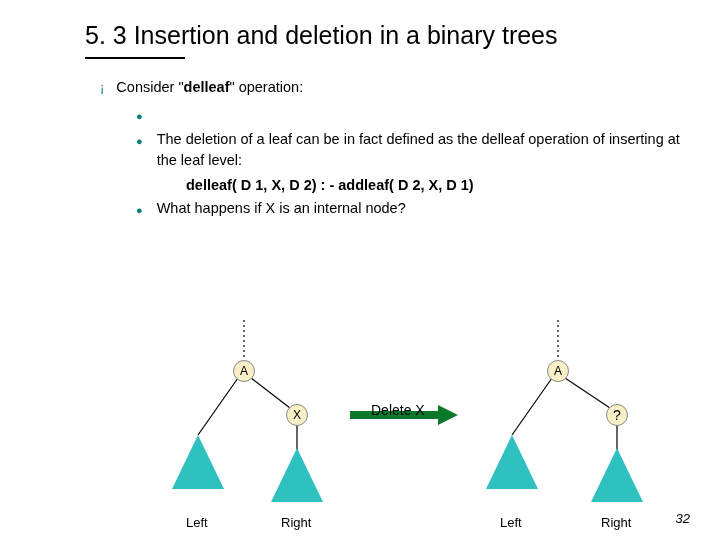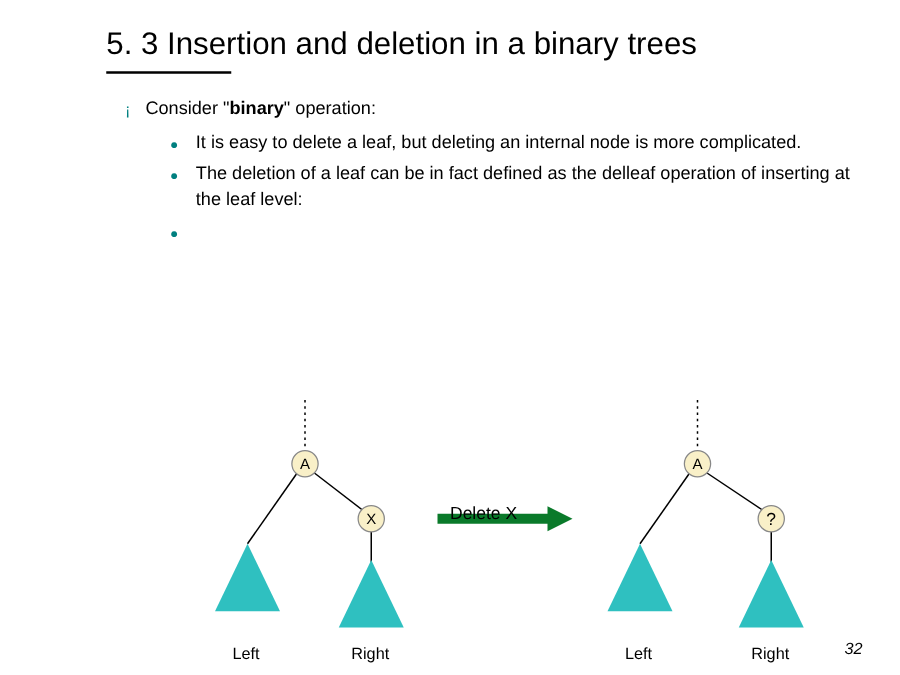--- a/index.html
+++ b/index.html
@@ -112,34 +112,35 @@
 </head>
 <body>
 
 <div class="title">5. 3 Insertion and deletion in a binary trees</div>
 <div class="underline"></div>
 
 <div class="content">
   <div class="b1">
     <span class="b1-mark">¡</span>
     <span>
-      <span>Consider "</span><span class="bold">binary</span><span>" operation:</span>
+      <span>Consider "</span><span class="bold">delleaf</span><span>" operation:</span>
     </span>
   </div>
   <div class="b2list">
     <div class="b2">
       <span class="b2-mark">●</span>
-      <span>It is easy to delete a leaf, but deleting an internal node is more complicated.</span>
     </div>
     <div class="b2">
       <span class="b2-mark">●</span>
       <span>The deletion of a leaf can be in fact defined as the delleaf operation of inserting at the leaf level:</span>
     </div>
+    <div class="code-line bold">delleaf( D 1, X, D 2) : - addleaf( D 2, X, D 1)</div>
     <div class="b2">
       <span class="b2-mark">●</span>
+      <span>What happens if X is an internal node?</span>
     </div>
   </div>
 </div>
 
 <div class="diagram">
   <svg class="edges">
 
     <line x1="244" y1="0" x2="244" y2="40" stroke="#000" stroke-width="1.2" stroke-dasharray="2 3"></line>
 
     <line x1="238" y1="58" x2="198" y2="115" stroke="#000" stroke-width="1.2"></line>
@@ -160,21 +161,21 @@
     <line x1="617" y1="104" x2="617" y2="130" stroke="#000" stroke-width="1.2"></line>
   </svg>
 
   <div class="node" style="left:233px; top:40px;">A</div>
   <div class="tri" style="left:172px; top:115px;"></div>
   <div class="node" style="left:286px; top:84px;">X</div>
   <div class="tri" style="left:271px; top:128px;"></div>
   <div class="lbl" style="left:186px; top:176px;">Left</div>
   <div class="lbl" style="left:281px; top:176px;">Right</div>
 
-  <div class="del-lbl" style="left:360px; top:82px;">Delete X</div>
+  <div class="del-lbl" style="left:371px; top:82px;">Delete X</div>
 
   <div class="node" style="left:547px; top:40px;">A</div>
   <div class="tri" style="left:486px; top:115px;"></div>
   <div class="node qnode" style="left:606px; top:84px;">?</div>
   <div class="tri" style="left:591px; top:128px;"></div>
   <div class="lbl" style="left:500px; top:176px;">Left</div>
   <div class="lbl" style="left:601px; top:176px;">Right</div>
 </div>
 
 <div class="pagenum">32</div>

